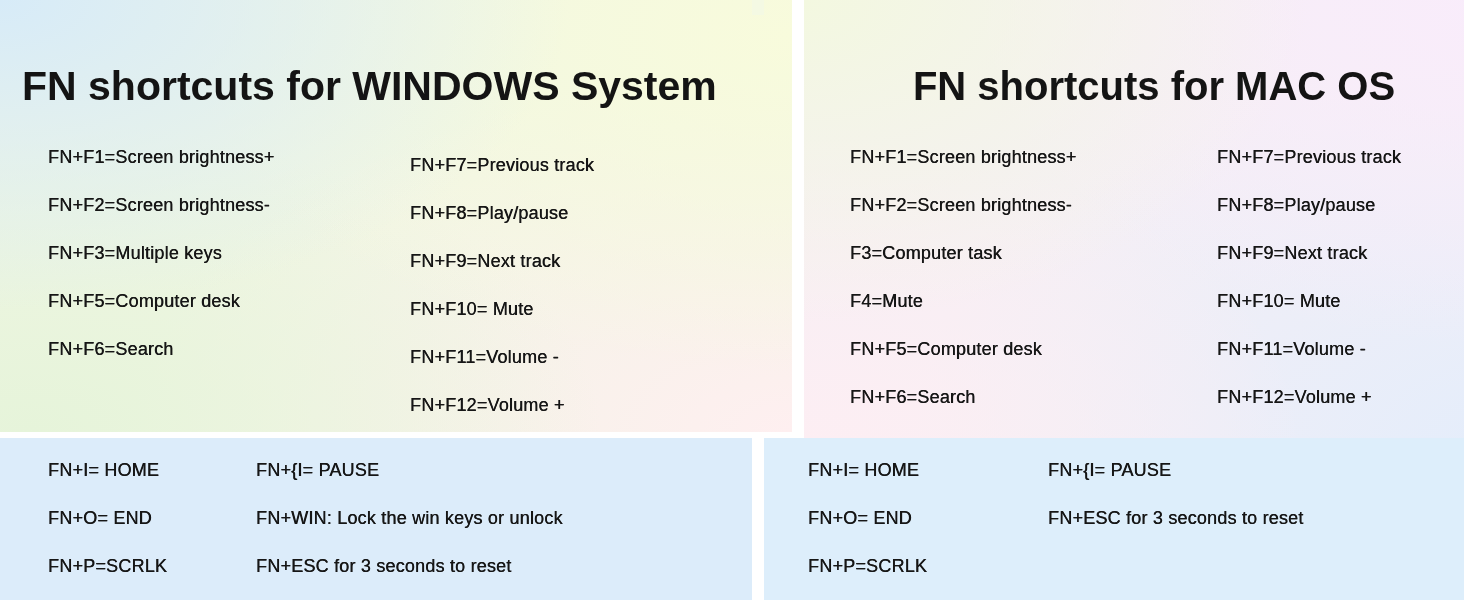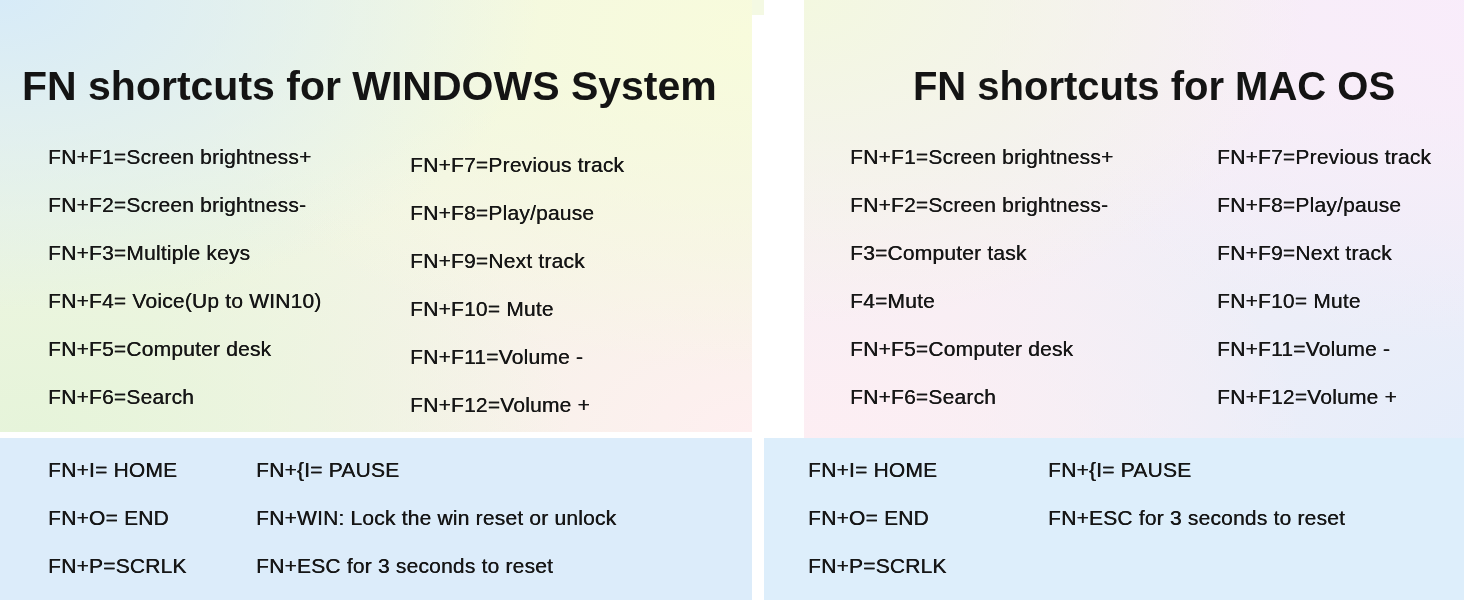--- a/index.html
+++ b/index.html
@@ -14,20 +14,21 @@
   .panel{position:absolute;}
   
   .win-top{
     left:0;top:0;width:752px;height:432px;
     background:
       radial-gradient(120% 120% at 0% 0%,   #d7ebf8 0%, rgba(215,235,248,0) 60%),
       radial-gradient(120% 120% at 100% 8%, #f8fbdc 0%, rgba(248,251,220,0) 65%),
       radial-gradient(120% 120% at 4% 100%, #e6f4da 0%, rgba(230,244,218,0) 60%),
       radial-gradient(130% 130% at 100% 100%, #feeff0 0%, rgba(254,239,240,0) 65%),
       #f0f6e3;
+    padding-left: 40px;
   }
   .mac-top{
     left:804px;top:0;width:700px;height:448px;
     background:
       radial-gradient(120% 120% at 0% 0%,   #f3f8e0 0%, rgba(243,248,224,0) 60%),
       radial-gradient(120% 120% at 100% 0%, #f9ecfb 0%, rgba(249,236,251,0) 65%),
       radial-gradient(120% 120% at 0% 100%, #fdeef3 0%, rgba(253,238,243,0) 60%),
       radial-gradient(130% 130% at 100% 100%, #e4edfb 0%, rgba(228,237,251,0) 65%),
       #f5eff5;
   }
@@ -42,21 +43,21 @@
     margin:0;
     font-weight:700;
     color:#141414;
     white-space:nowrap;
   }
   .win-title{left:22px;top:63px;font-size:41px;}
   .mac-title{left:0;top:64px;width:100%;text-align:center;font-size:40px;}
 
   .col{
     position:absolute;
-    font-size:21px;
+    font-size:18px;
     line-height:48px;
     letter-spacing:0.2px;
     white-space:nowrap;
     text-shadow:0.35px 0 0 currentColor; 
   }
   .kv{height:48px;}
 
   
   .win-top .col-a{left:48px;top:133px;}
   .win-top .col-b{left:410px;top:141px;}
@@ -72,21 +73,20 @@
 <body>
 
 <div class="canvas">
 
   <section class="panel win-top">
     <h1 class="title win-title">FN shortcuts for WINDOWS System</h1>
     <div class="col col-a">
       <div class="kv">FN+F1=Screen brightness+</div>
       <div class="kv">FN+F2=Screen brightness-</div>
       <div class="kv">FN+F3=Multiple keys</div>
-      <div class="kv">FN+F4= Voice(Up to WIN10)</div>
       <div class="kv">FN+F5=Computer desk</div>
       <div class="kv">FN+F6=Search</div>
     </div>
     <div class="col col-b">
       <div class="kv">FN+F7=Previous track</div>
       <div class="kv">FN+F8=Play/pause</div>
       <div class="kv">FN+F9=Next track</div>
       <div class="kv">FN+F10= Mute</div>
       <div class="kv">FN+F11=Volume -</div>
       <div class="kv">FN+F12=Volume +</div>
@@ -114,21 +114,21 @@
   </section>
 
   <section class="panel win-bottom">
     <div class="col col-a">
       <div class="kv">FN+I= HOME</div>
       <div class="kv">FN+O= END</div>
       <div class="kv">FN+P=SCRLK</div>
     </div>
     <div class="col col-b">
       <div class="kv">FN+{I= PAUSE</div>
-      <div class="kv">FN+WIN: Lock the win reset or unlock</div>
+      <div class="kv">FN+WIN: Lock the win keys or unlock</div>
       <div class="kv">FN+ESC for 3 seconds to reset</div>
     </div>
   </section>
 
   <section class="panel mac-bottom">
     <div class="col col-a">
       <div class="kv">FN+I= HOME</div>
       <div class="kv">FN+O= END</div>
       <div class="kv">FN+P=SCRLK</div>
     </div>

